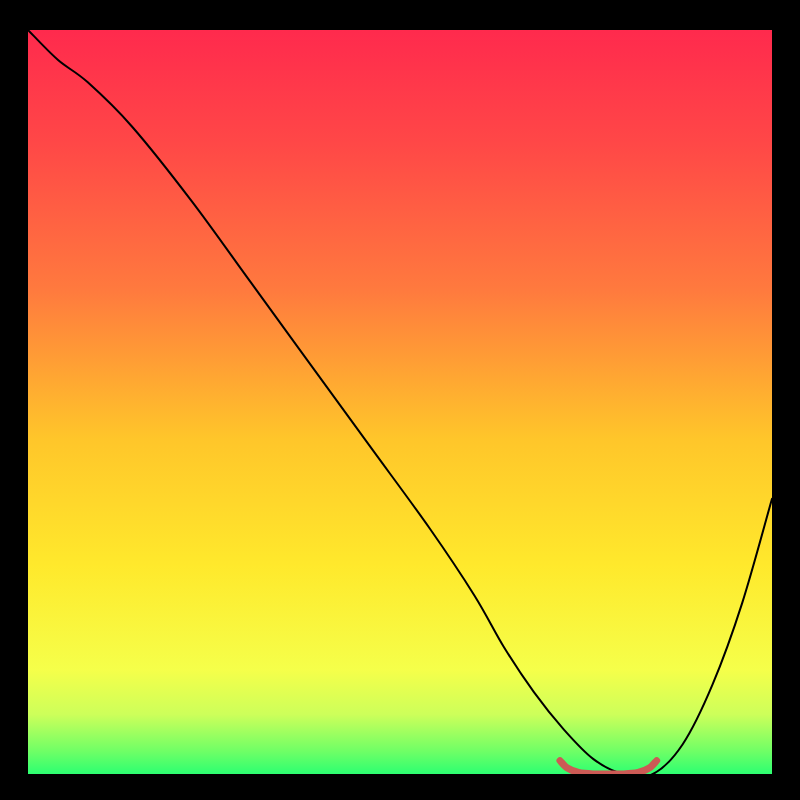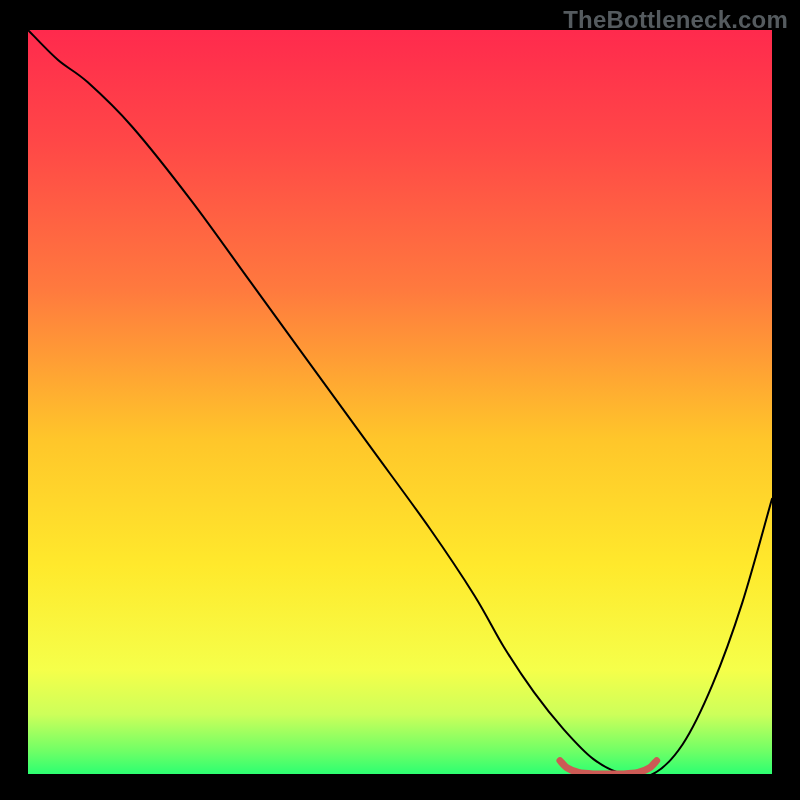--- a/index.html
+++ b/index.html
@@ -20,21 +20,20 @@
     left: 28px;
     top: 30px;
     width: 744px;
     height: 744px;
   }
   .plot svg { display: block; width: 100%; height: 100%; }
 </style>
 </head>
 <body>
 <div class="container">
-  <div class="watermark">TheBottleneck.com</div>
   <div class="plot">
     <svg id="svg" viewBox="0 0 744 744">
         <defs>
           <linearGradient id="bg" x1="0" y1="0" x2="0" y2="1">
             <stop offset="0%" stop-color="#ff2a4d"></stop>
             <stop offset="15%" stop-color="#ff4747"></stop>
             <stop offset="35%" stop-color="#ff7a3e"></stop>
             <stop offset="55.00000000000001%" stop-color="#ffc62a"></stop>
             <stop offset="72%" stop-color="#ffe92c"></stop>
             <stop offset="86%" stop-color="#f5ff4a"></stop>

